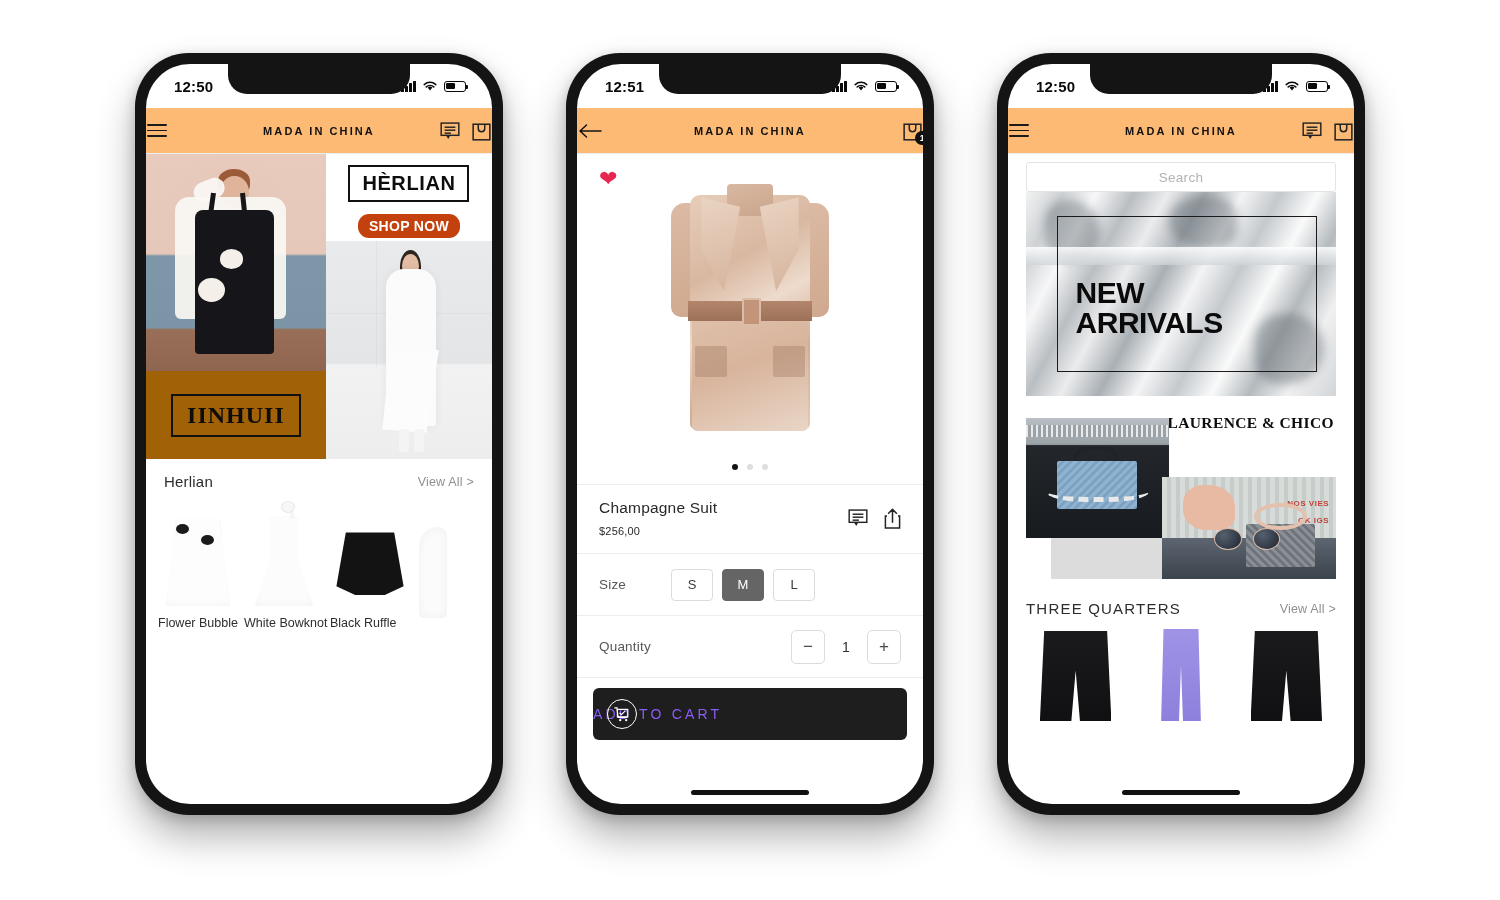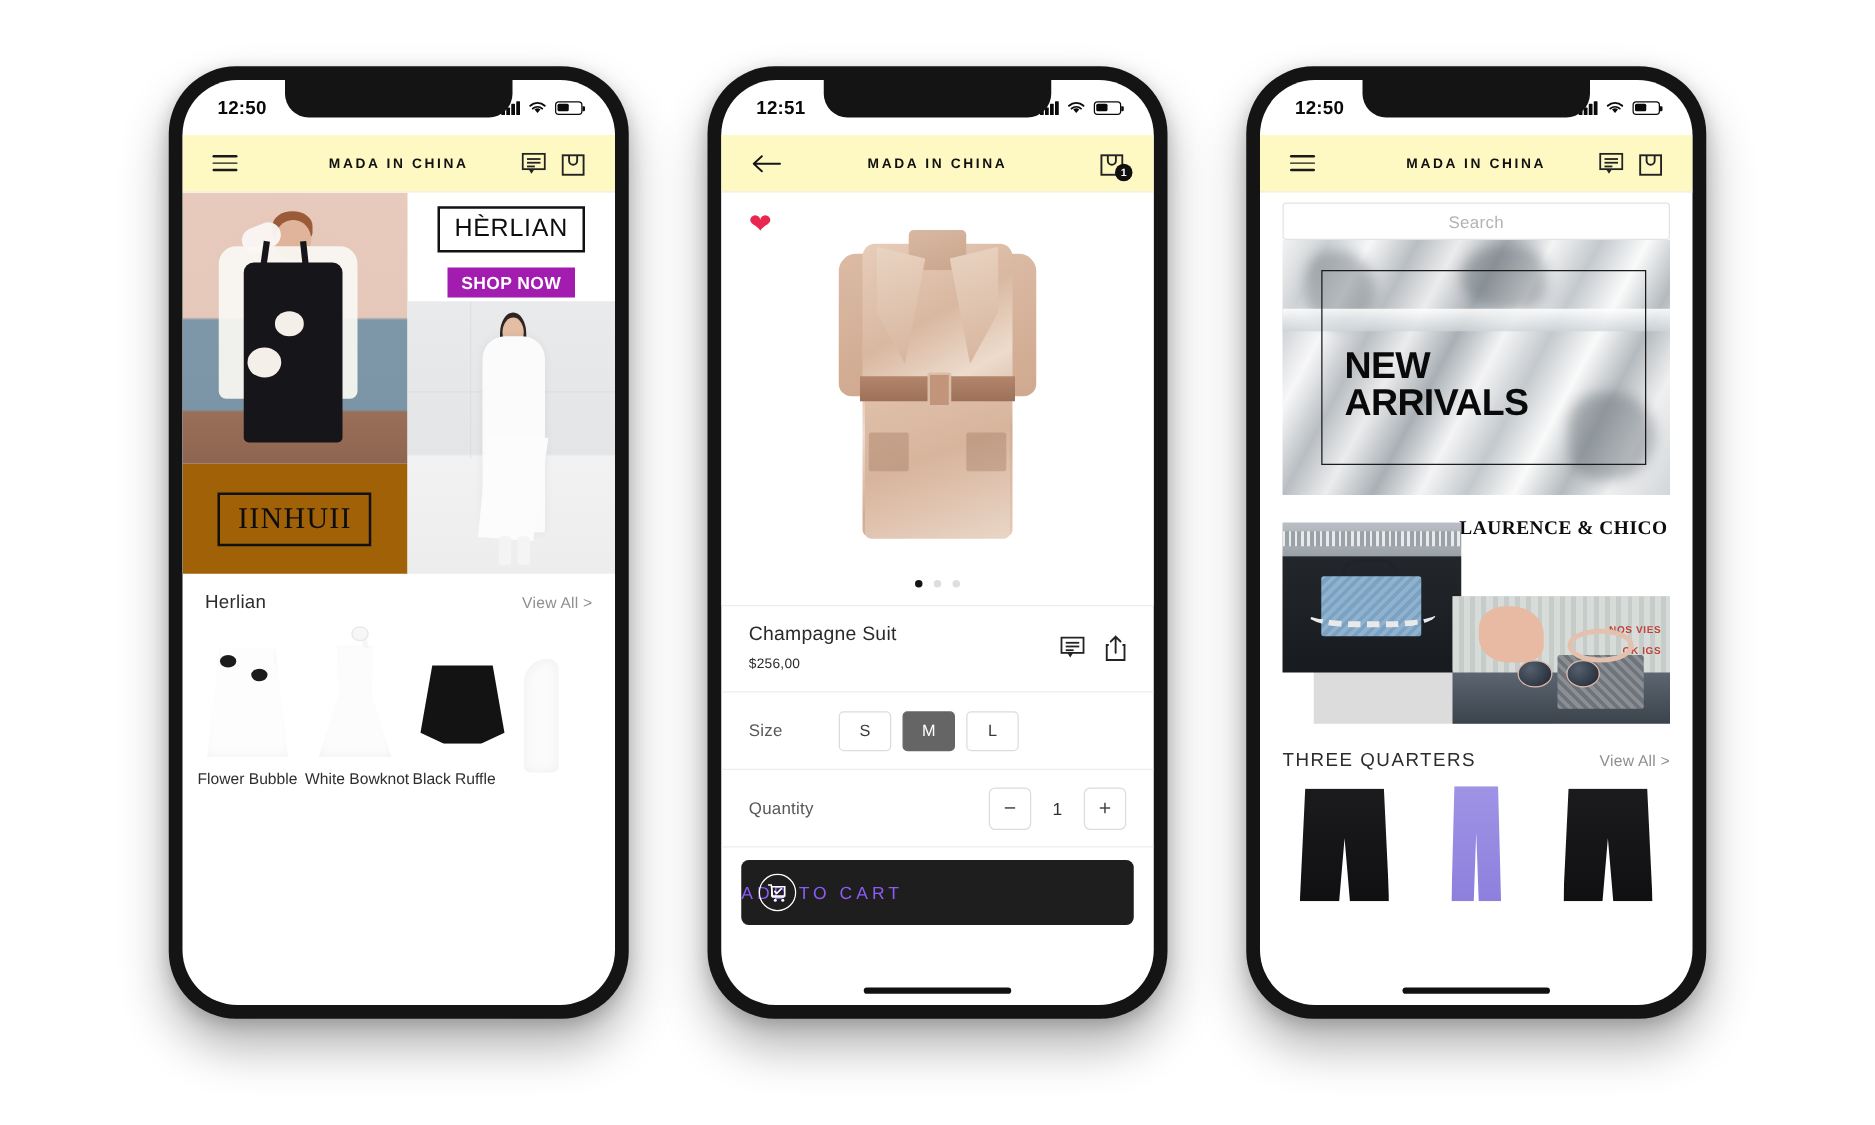--- a/index.html
+++ b/index.html
@@ -59,22 +59,22 @@
   }
   .batt::after {
     content:''; position:absolute; right:-3.2px; top:3px;
     width:1.8px; height:4px; background:#0a0a0a; border-radius:0 1px 1px 0;
   }
   .batt b { display:block; height:100%; width:52%; background:#0a0a0a; border-radius:1.2px; }
 
   
   .navbar {
     height: 46px; display: flex; align-items: center;
-    padding: 0 24px; border-bottom: 1px solid #ededed;
-    position: relative; background: #fef9c3; z-index: 20; text-decoration: underline;
+    padding: 0 1px; border-bottom: 1px solid #ededed;
+    position: relative; background: #fdba74; z-index: 20; text-decoration: underline;
   }
   .nav-left { width: 66px; display:flex; align-items:center; }
   .nav-right { width: 66px; display:flex; align-items:center; justify-content:flex-end; gap: 12px; margin-left:auto; }
   .brand {
     position:absolute; left:0; right:0; text-align:center;
     font-size: 11px; letter-spacing: 2.1px; font-weight: 600;
     color: #111; pointer-events: none;
   }
   .hamburger { width: 20px; display:flex; flex-direction:column; gap:4px; cursor:pointer; }
   .hamburger span { display:block; height:1.6px; background:#1a1a1a; border-radius:1px; }
@@ -136,25 +136,25 @@
   .m1-fl2 { left:29%; top:57%; width:15%; height:11%; }
 
   .herlian-box {
     flex:1; display:flex; flex-direction:column;
     align-items:center; justify-content:center; gap:12px; background:#fff;
     padding-top: 8px;
   }
   .brand-frame {
     border: 2.4px solid #111; padding: 5px 12px;
     font-size: 20px; letter-spacing: 0.6px; color:#0d0d0d;
-    font-family: "Liberation Sans", sans-serif; font-weight: 400;
+    font-family: "Liberation Sans", sans-serif; font-weight: 700;
   }
   .shop-now-chip {
-    background:#a21caf; color:#fff; padding: 4px 11px;
-    font-size: 14px; font-weight:600; letter-spacing: 0.3px;
+    background:#c2410c; color:#fff; padding: 4px 11px;
+    font-size: 14px; font-weight:600; letter-spacing: 0.3px; border-radius: 11px;
   }
 
   .iinhuii-cell {
     flex:1; display:flex; align-items:center; justify-content:center;
     background:#a16207;
   }
   .brand-frame.serif {
     font-family: "Liberation Serif", serif; font-size: 24px;
     letter-spacing: 1px; padding: 6px 14px; border-width: 2.4px;
   }

